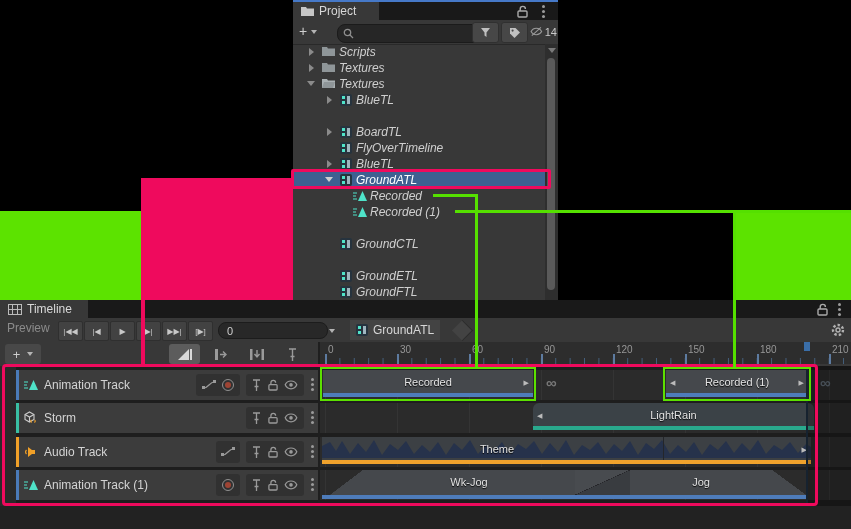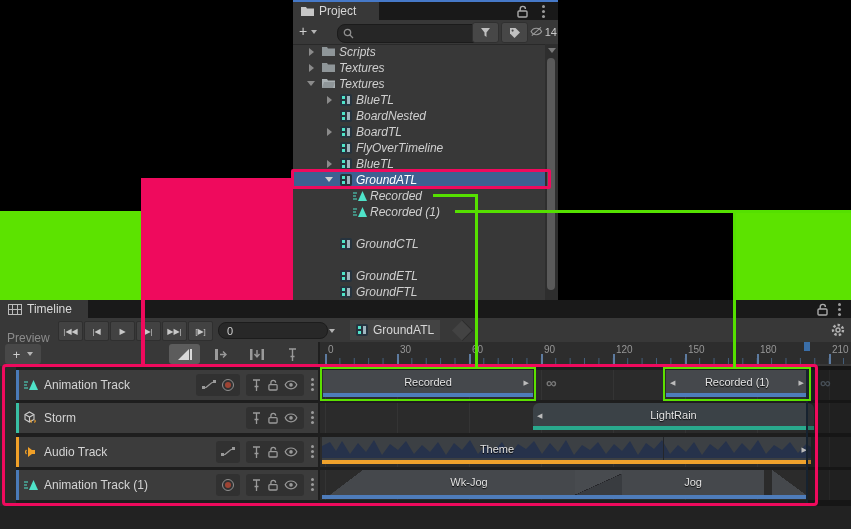--- a/index.html
+++ b/index.html
@@ -140,29 +140,20 @@
     <div class="trow" style="top:92px">
       <span class="tri r" style="left:34px;top:4px"></span>
       <svg class="tico" style="left:47px" width="12" height="12" viewBox="0 0 12 12">
           <rect width="12" height="12" rx="2" fill="#26333e"></rect>
           <rect x="2" y="2" width="3" height="3" fill="#4fe3c9"></rect>
           <rect x="2" y="7" width="3" height="3" fill="#4fe3c9"></rect>
           <rect x="7" y="2" width="3" height="8" fill="#9fb6c0"></rect>
         </svg>
       <span class="tlbl" style="left:63px">BlueTL</span>
     </div>
-    <div class="trow" style="top:108px">
-      <svg class="tico" style="left:47px" width="12" height="12" viewBox="0 0 12 12">
-          <rect width="12" height="12" rx="2" fill="#26333e"></rect>
-          <rect x="2" y="2" width="3" height="3" fill="#4fe3c9"></rect>
-          <rect x="2" y="7" width="3" height="3" fill="#4fe3c9"></rect>
-          <rect x="7" y="2" width="3" height="8" fill="#9fb6c0"></rect>
-        </svg>
-      <span class="tlbl" style="left:63px">BoardNested</span>
-    </div>
     <div class="trow" style="top:124px">
       <span class="tri r" style="left:34px;top:4px"></span>
       <svg class="tico" style="left:47px" width="12" height="12" viewBox="0 0 12 12">
           <rect width="12" height="12" rx="2" fill="#26333e"></rect>
           <rect x="2" y="2" width="3" height="3" fill="#4fe3c9"></rect>
           <rect x="2" y="7" width="3" height="3" fill="#4fe3c9"></rect>
           <rect x="7" y="2" width="3" height="8" fill="#9fb6c0"></rect>
         </svg>
       <span class="tlbl" style="left:63px">BoardTL</span>
     </div>
@@ -253,21 +244,21 @@
         <span>Timeline</span>
       </div>
       <svg class="abs" style="left:817px;top:3px;" width="11" height="13" viewBox="0 0 11 13">
           <rect x="1" y="6" width="9" height="6" rx="1" fill="none" stroke="#aaa" stroke-width="1.4"></rect>
           <path d="M3.2 6V4a2.6 2.6 0 0 1 5.2 0" fill="none" stroke="#aaa" stroke-width="1.4"></path>
         </svg>
       <span class="kebab" style="left:838px;top:3px;"></span>
     </div>
 
     <div class="abs ttoolbar">
-      <span class="abs" style="left:7px;top:13px;color:#8b8b8b;font-size:12px;">Preview</span>
+      <span class="abs" style="left:7px;top:3px;color:#8b8b8b;font-size:12px;">Preview</span>
       <div class="pbtn" style="left:58px">
           <span>|◀◀</span>
         </div>
       <div class="pbtn" style="left:84px">
           <span>|◀</span>
         </div>
       <div class="pbtn" style="left:110px">
           <span>▶</span>
         </div>
       <div class="pbtn" style="left:136px">
@@ -492,21 +483,21 @@
         <span class="clipstrip" style="background:#f0a22c"></span>
       </div>
     </div>
 
     <div class="lane" style="top:170px">
       <div class="abs" style="left:10px;top:0;width:33px;height:25px;background:linear-gradient(to bottom right,transparent 49.6%,#45484c 50%);"></div>
       <div class="clip" style="left:43px;width:212px;height:25px;">
         <span class="cliplabel">Wk-Jog</span>
       </div>
       <div class="abs" style="left:255px;top:0;width:55px;height:25px;background:linear-gradient(to bottom right,#484b4f 49.4%,#26262a 49.4% 50.6%,#393c40 50.6%);"></div>
-      <div class="clip" style="left:302px;width:142px;height:25px;text-decoration:underline;">
+      <div class="clip" style="left:310px;width:142px;height:25px;text-decoration:underline;">
         <span class="cliplabel">Jog</span>
       </div>
       <div class="abs" style="left:452px;top:0;width:34px;height:25px;background:linear-gradient(to bottom left,transparent 49.6%,#45484c 50%);"></div>
       <div class="abs" style="left:2px;top:25px;width:486px;height:4px;background:#4e7cba;"></div>
     </div>
 
     <div class="abs" style="left:806px;top:66px;width:2px;height:140px;background:#16222f;"></div>
     <div class="abs" style="left:808px;top:66px;width:43px;height:140px;background:rgba(0,0,0,0.25);"></div>
     <div class="abs" style="left:0;top:206px;width:851px;height:23px;background:#222;"></div>
   </div>

